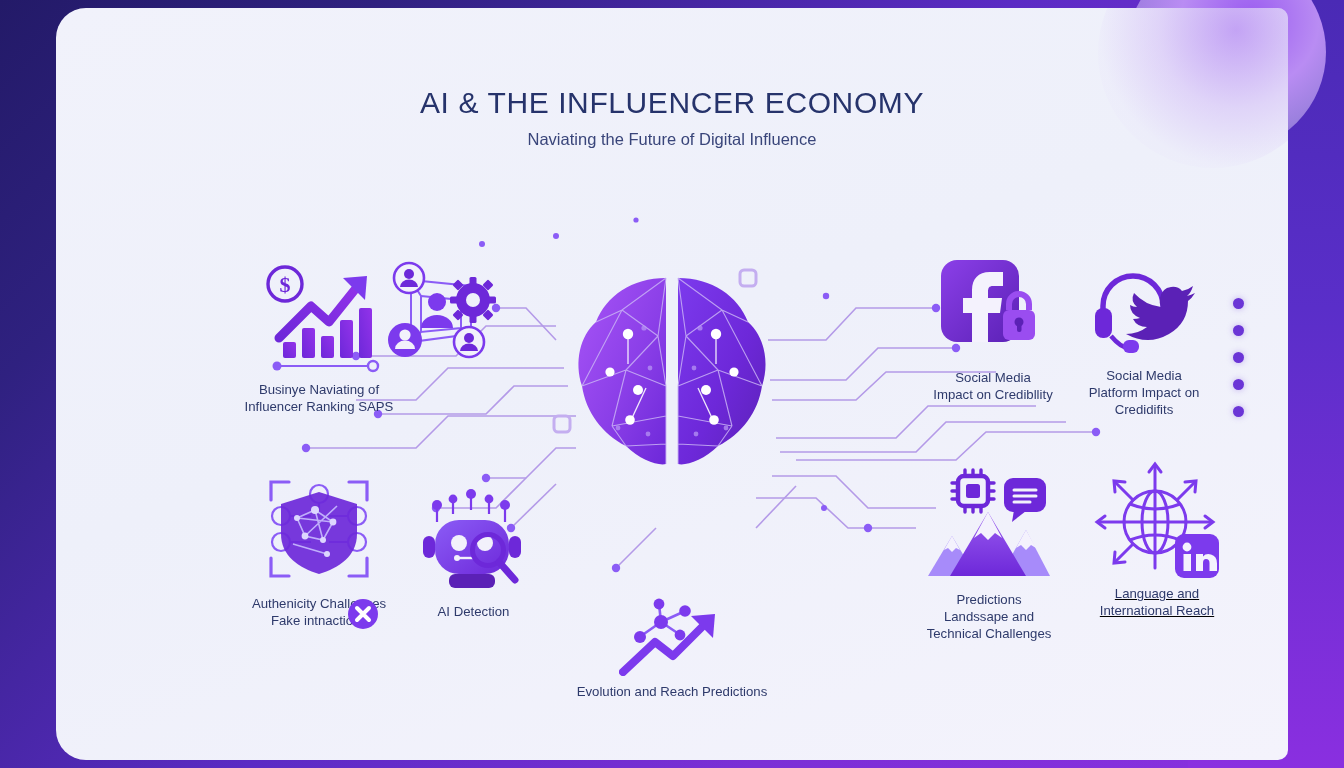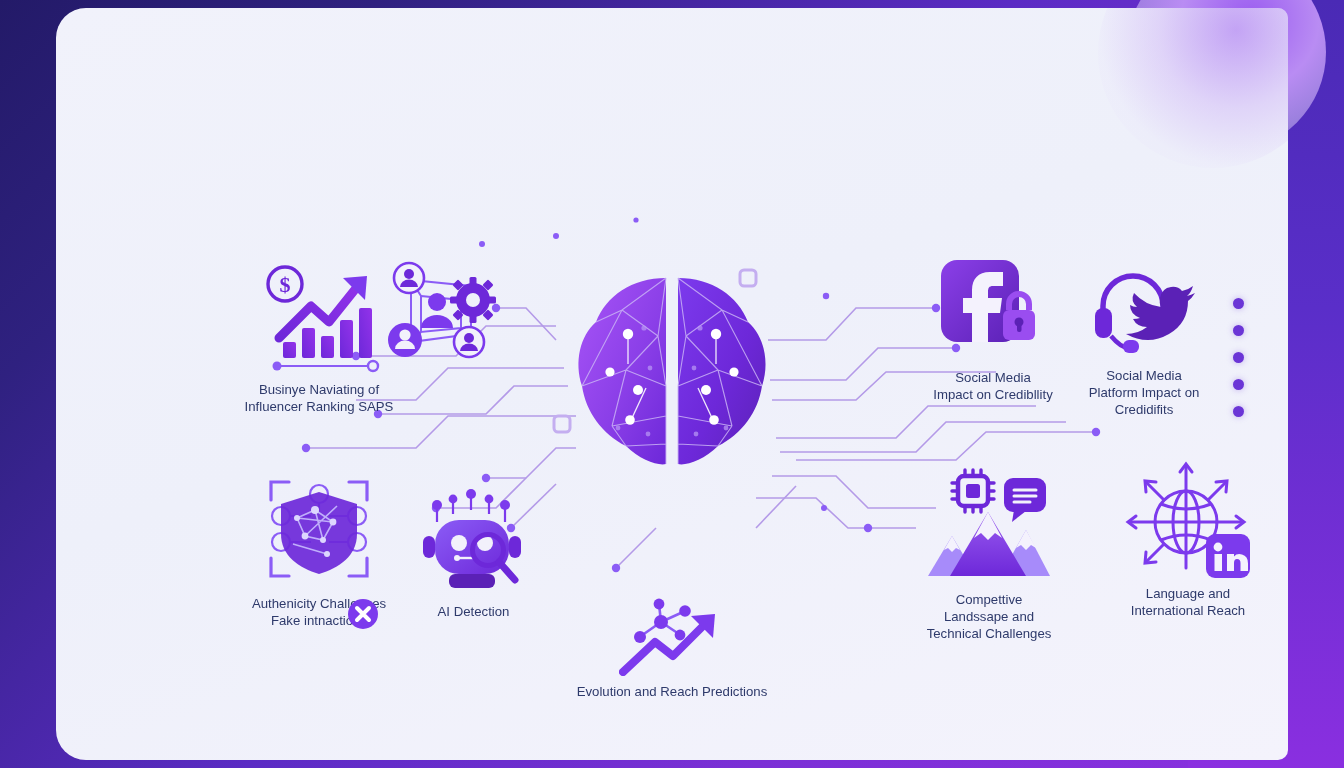--- a/index.html
+++ b/index.html
@@ -71,20 +71,24 @@
 <body>
 
 <div id="slide">
 
   <div class="band-right"></div>
   <div class="blob-tr"></div>
 
   <div class="card">
     <div class="card-glow"></div>
 
+    <div class="header">
+      <div class="title">AI &amp; THE INFLUENCER ECONOMY</div>
+      <div class="subtitle">Naviating the Future of Digital Influence</div>
+    </div>
 
     <div class="stage">
 
       <svg class="lines" viewBox="0 0 1232 752">
         <g fill="none" stroke="#b49ae8" stroke-width="1.6">
           <path d="M300 348 H400 L430 318 H500"></path>
           <path d="M300 392 H360 L392 360 H508"></path>
           <path d="M322 406 H430 L458 378 H512"></path>
           <path d="M250 440 H360 L392 408 H520"></path>
           <path d="M440 300 H470 L500 332"></path>
@@ -374,26 +378,26 @@
               <path d="M10 12 H32 M10 18 H32 M10 24 H26"></path>
             </g>
           </g>
           <path d="M2 108 L26 68 L50 108 Z" fill="#a78bfa"></path>
           <path d="M26 68 L34 82 L30 80 L26 84 L22 80 L18 82 Z" fill="#f4f2fd"></path>
           <path d="M74 108 L100 62 L124 108 Z" fill="#a78bfa"></path>
           <path d="M100 62 L110 80 L105 77 L100 82 L95 77 L90 80 Z" fill="#f4f2fd"></path>
           <path d="M24 108 L62 44 L100 108 Z" fill="url(#mt)"></path>
           <path d="M62 44 L76 70 L69 65 L62 72 L55 65 L48 70 Z" fill="#f4f2fd"></path>
         </svg>
-        <div class="label">Compettive
+        <div class="label">Predictions
 Landssape and
 Technical Challenges</div>
       </div>
 
-      <div class="node" style="left:1017px; top:448px; width:230px;">
+      <div class="node" style="left:986px; top:448px; width:230px;text-decoration:underline;">
         <svg class="icon" width="132" height="122" viewBox="0 0 132 122">
           <g stroke="#7c3aed" stroke-width="3" fill="none" stroke-linecap="round">
             <path d="M64 36 V10"></path>
               <path d="M58 16 L64 8 L70 16"></path>
             <path d="M64 98 V112"></path>
             <path d="M34 66 H8"></path>
               <path d="M14 60 L6 66 L14 72"></path>
             <path d="M94 66 H120"></path>
               <path d="M114 60 L122 66 L114 72"></path>
             <path d="M42 44 L24 26"></path>

